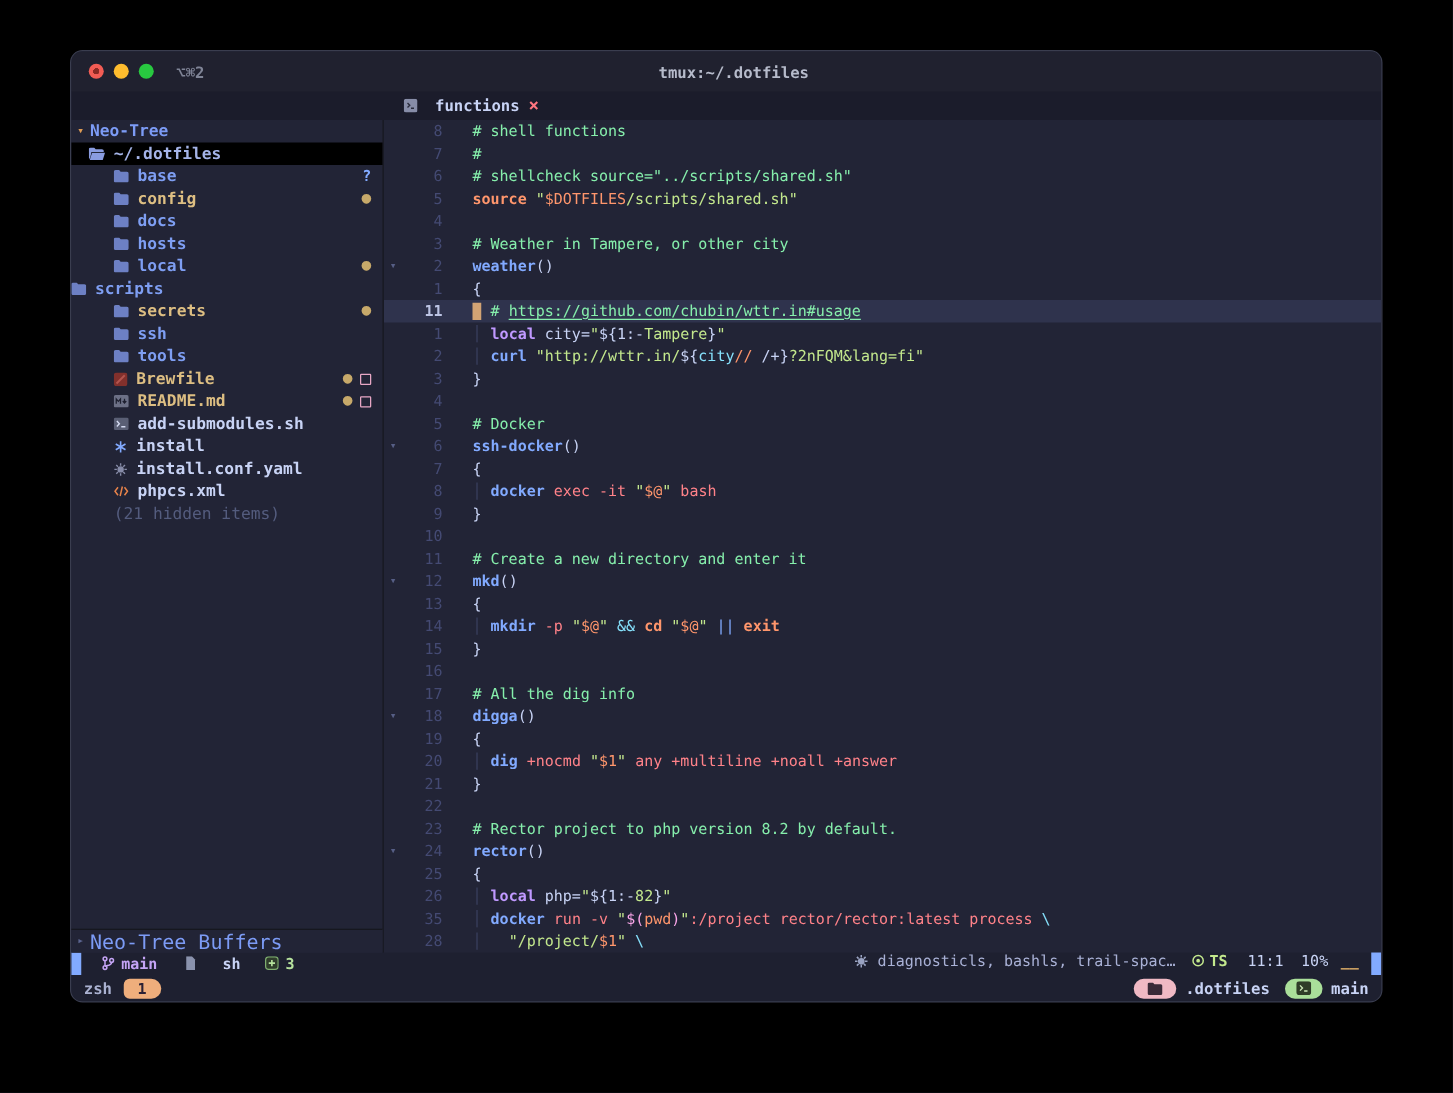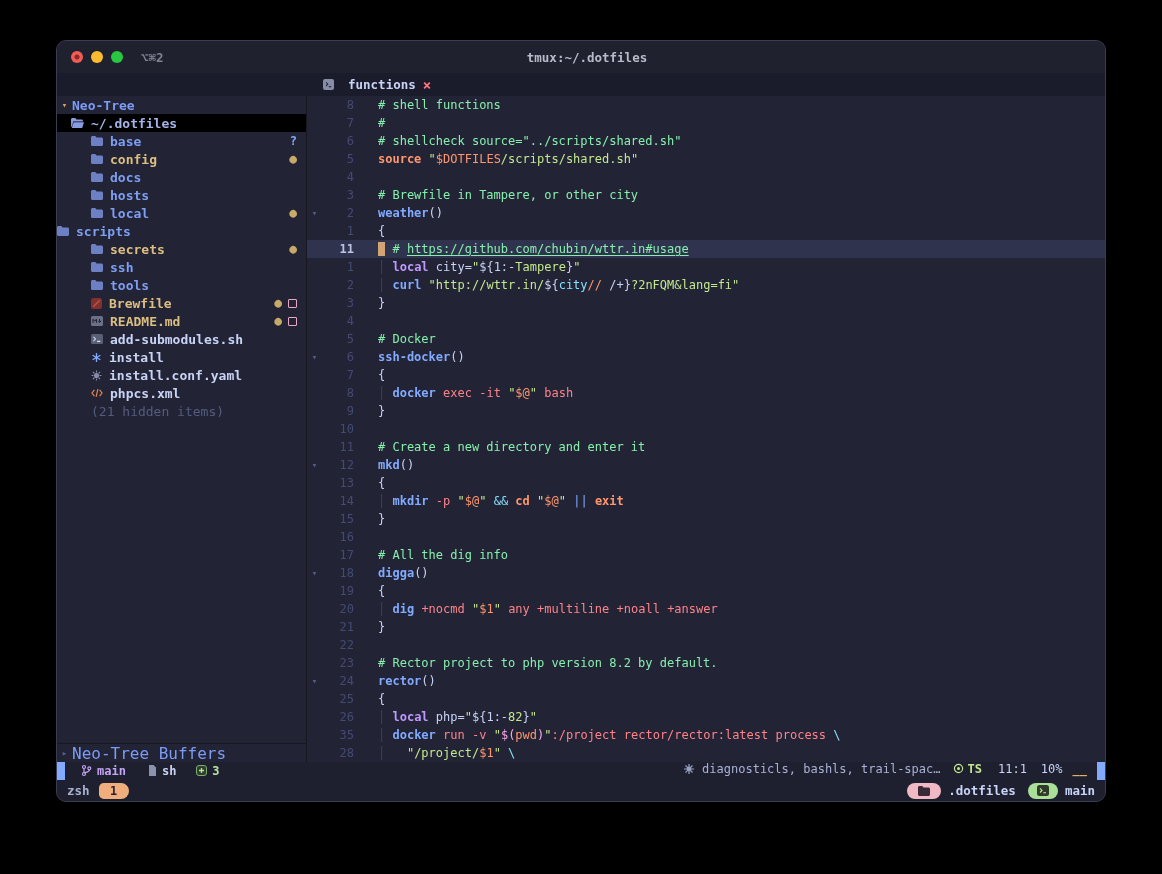--- a/index.html
+++ b/index.html
@@ -54,21 +54,21 @@
   .cy{color:#86e1fc;} .mg{color:#fca7ea;} .gd{color:#3b4261;}
   .b{font-weight:bold;} .u{text-decoration:underline;text-underline-offset:2px;}
   .cursorblk{background:#d2a374;color:#2f334d;}
   
   #statusline{height:18px;background:#1e2030;display:flex;align-items:center;font-size:12px;flex:0 0 auto;}
   .mode-block{width:8px;height:18px;background:#82aaff;flex:0 0 auto;}
   #sl-left{display:flex;align-items:center;flex:1 1 auto;}
   #sl-right{display:flex;align-items:flex-start;}
   .sl-gap{display:inline-block;}
   #sl-branch{color:#c4a4f5;font-weight:bold;margin-left:5px;}
-  #sl-ft{color:#c8d3f5;font-weight:bold;margin-left:5px;text-align:right;}
+  #sl-ft{color:#c8d3f5;font-weight:bold;margin-left:21px;text-align:right;}
   #sl-added{color:#b7e39e;font-weight:bold;margin-left:5px;}
   #sl-lsp{color:#a9b1d6;margin-left:7px;}
   #sl-ts{color:#c3e88d;font-weight:bold;margin-left:4px;}
   #sl-pos{color:#c8d3f5;margin-left:16px;}
   #sl-pct{color:#c8d3f5;margin-left:14px;}
   #sl-ind{color:#e0af68;font-weight:bold;margin-left:10px;margin-right:10px;}
   
   #tmuxbar{height:21px;background:#1e2030;display:flex;align-items:center;padding:0 10px;font-size:12.5px;font-weight:bold;flex:0 0 auto;}
   #tmux-left{display:flex;align-items:center;flex:1 1 auto;}
   #tmux-shell{color:#aab1d0;}
@@ -305,21 +305,21 @@
           <span class="lbody"><span class="or b">source</span><span class="fg"> </span><span class="gr">"</span><span class="or">$DOTFILES</span><span class="gr">/scripts/shared.sh"</span></span>
         </div>
         <div class="cline">
           <span class="fold"></span>
           <span class="num">4</span>
           <span class="lbody"></span>
         </div>
         <div class="cline">
           <span class="fold"></span>
           <span class="num">3</span>
-          <span class="lbody"><span class="cm"># Brewfile in Tampere, or other city</span></span>
+          <span class="lbody"><span class="cm"># Weather in Tampere, or other city</span></span>
         </div>
         <div class="cline">
           <span class="fold">▾</span>
           <span class="num">2</span>
           <span class="lbody"><span class="bl b">weather</span><span class="fg">()</span></span>
         </div>
         <div class="cline">
           <span class="fold"></span>
           <span class="num">1</span>
           <span class="lbody"><span class="fg">{</span></span>

